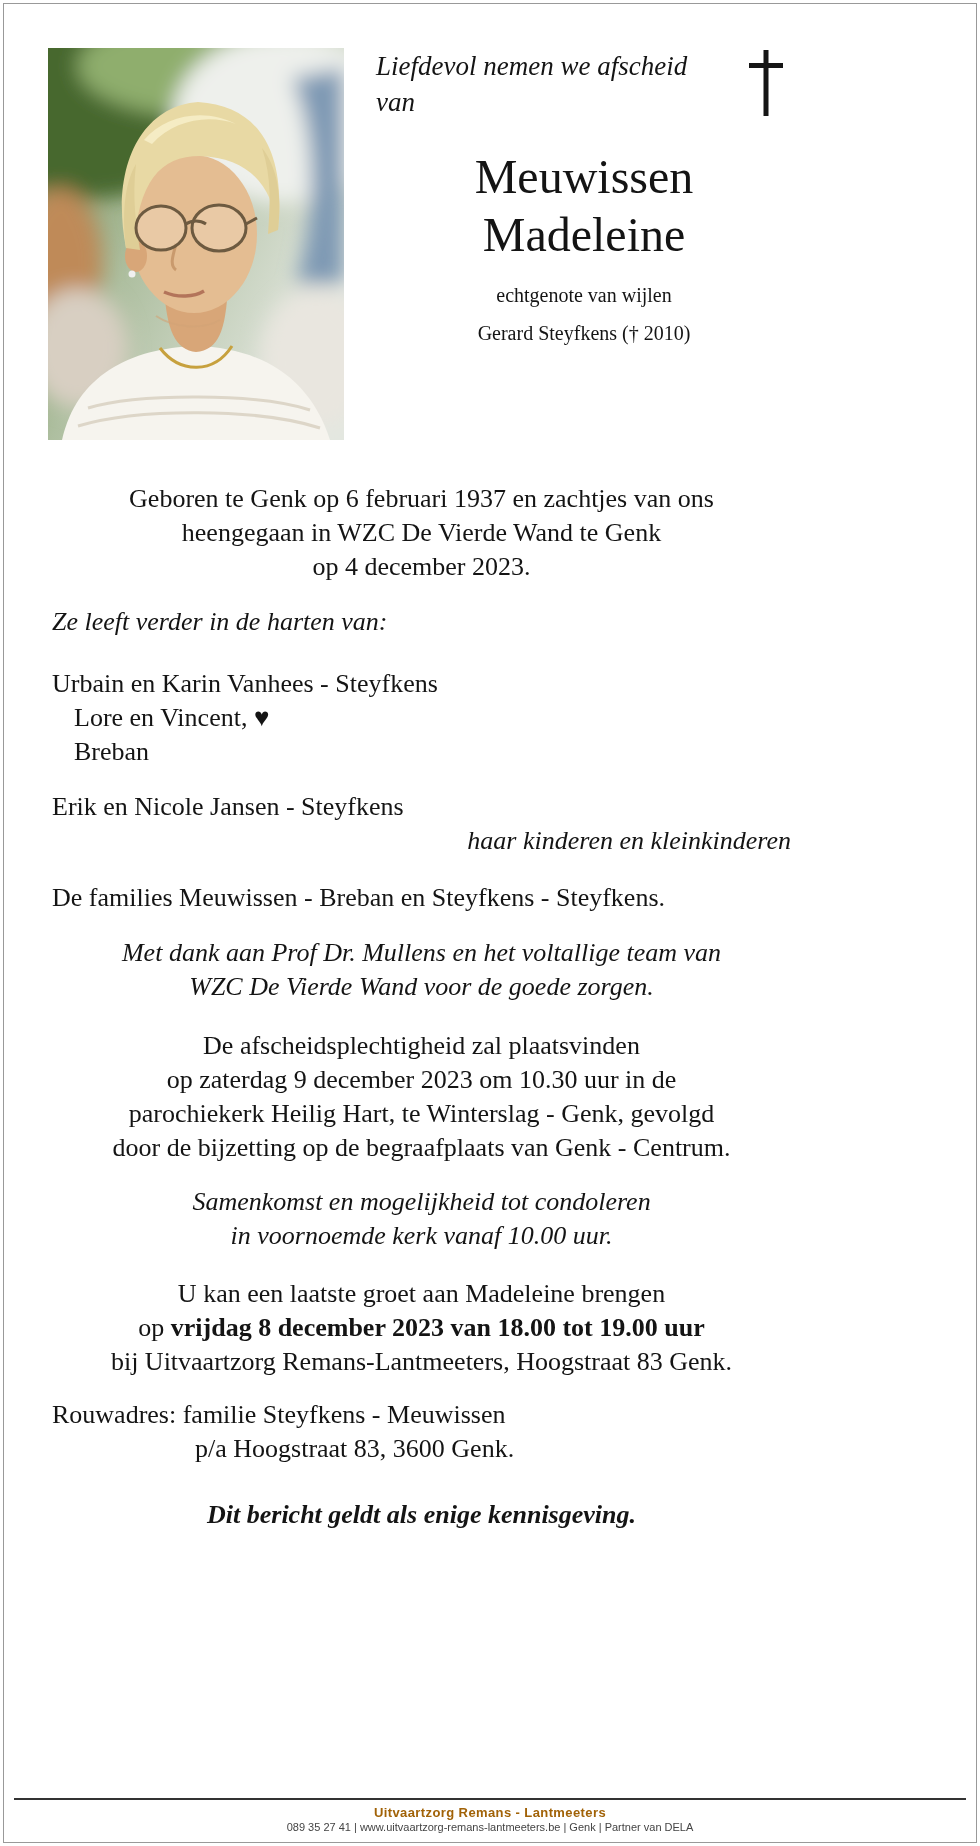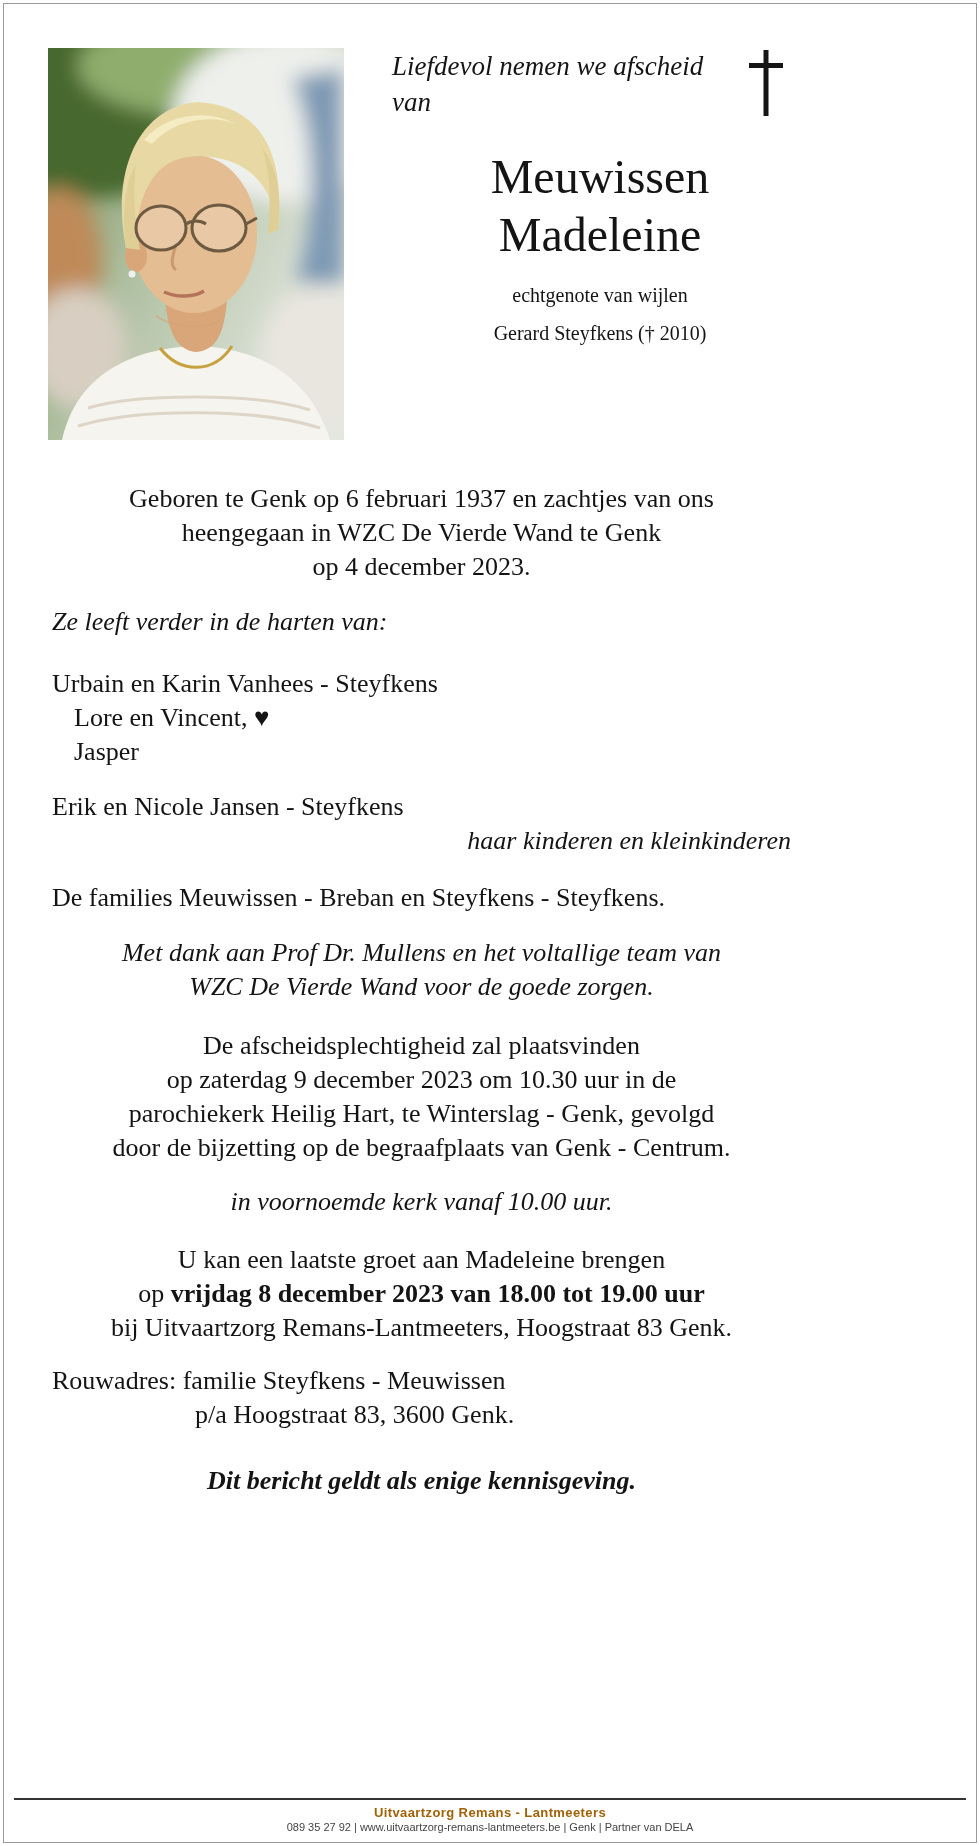--- a/index.html
+++ b/index.html
@@ -10,21 +10,21 @@
     color: #141414;
   }
   .page { width: 100%; height: 100%; padding: 3px; background: #fff; }
   .frame {
     width: 100%; height: 100%;
     border: 1px solid #999;
     display: flex; flex-direction: column;
   }
 
   
-  .header { display: flex; padding: 44px 44px 0 44px; gap: 32px; }
+  .header { display: flex; padding: 44px 44px 0 44px; gap: 16px; }
   .photo { width: 296px; height: 392px; flex: 0 0 auto; overflow: hidden; }
   .photo svg { display: block; }
   .header-right { flex: 1; position: relative; }
   .cross { position: absolute; top: 2px; right: 148px; width: 36px; height: 66px; }
   .header-text { width: 448px; }
   .intro { font-style: italic; font-size: 27px; line-height: 36px; padding-left: 16px; }
   .name { font-size: 48px; line-height: 58px; text-align: center; margin-top: 28px; }
   .spouse { font-size: 20px; line-height: 38px; text-align: center; margin-top: 12px; }
 
   
@@ -150,21 +150,21 @@
         <div class="line">op 4 december 2023.</div>
       </div>
 
       <div class="b-famintro italic">
         <div class="line">Ze leeft verder in de harten van:</div>
       </div>
 
       <div class="b-group1">
         <div class="line">Urbain en Karin Vanhees - Steyfkens</div>
         <div class="line indent">Lore en Vincent, ♥</div>
-        <div class="line indent">Jasper</div>
+        <div class="line indent">Breban</div>
       </div>
 
       <div class="b-group2">
         <div class="line">Erik en Nicole Jansen - Steyfkens</div>
       </div>
 
       <div class="b-relation right italic">
         <div class="line">haar kinderen en kleinkinderen</div>
       </div>
 
@@ -178,20 +178,21 @@
       </div>
 
       <div class="b-ceremony center">
         <div class="line">De afscheidsplechtigheid zal plaatsvinden</div>
         <div class="line">op zaterdag 9 december 2023 om 10.30 uur in de</div>
         <div class="line">parochiekerk Heilig Hart, te Winterslag - Genk, gevolgd</div>
         <div class="line">door de bijzetting op de begraafplaats van Genk - Centrum.</div>
       </div>
 
       <div class="b-condol center italic">
+        <div class="line">Samenkomst en mogelijkheid tot condoleren</div>
         <div class="line">in voornoemde kerk vanaf 10.00 uur.</div>
       </div>
 
       <div class="b-greeting center">
         <div class="line">U kan een laatste groet aan Madeleine brengen</div>
         <div class="line"><span>op </span><span class="bold">vrijdag 8 december 2023 van 18.00 tot 19.00 uur</span></div>
         <div class="line">bij Uitvaartzorg Remans-Lantmeeters, Hoogstraat 83 Genk.</div>
       </div>
 
       <div class="b-address">
@@ -200,17 +201,17 @@
       </div>
 
       <div class="b-notice">
         <div class="line">Dit bericht geldt als enige kennisgeving.</div>
       </div>
 
     </div>
 
     <div class="footer">
       <div class="footer-company">Uitvaartzorg Remans - Lantmeeters</div>
-      <div class="footer-contact">089 35 27 92 | www.uitvaartzorg-remans-lantmeeters.be | Genk | Partner van DELA</div>
+      <div class="footer-contact">089 35 27 41 | www.uitvaartzorg-remans-lantmeeters.be | Genk | Partner van DELA</div>
     </div>
 
   </div>
 </div>
 
 </body></html>

